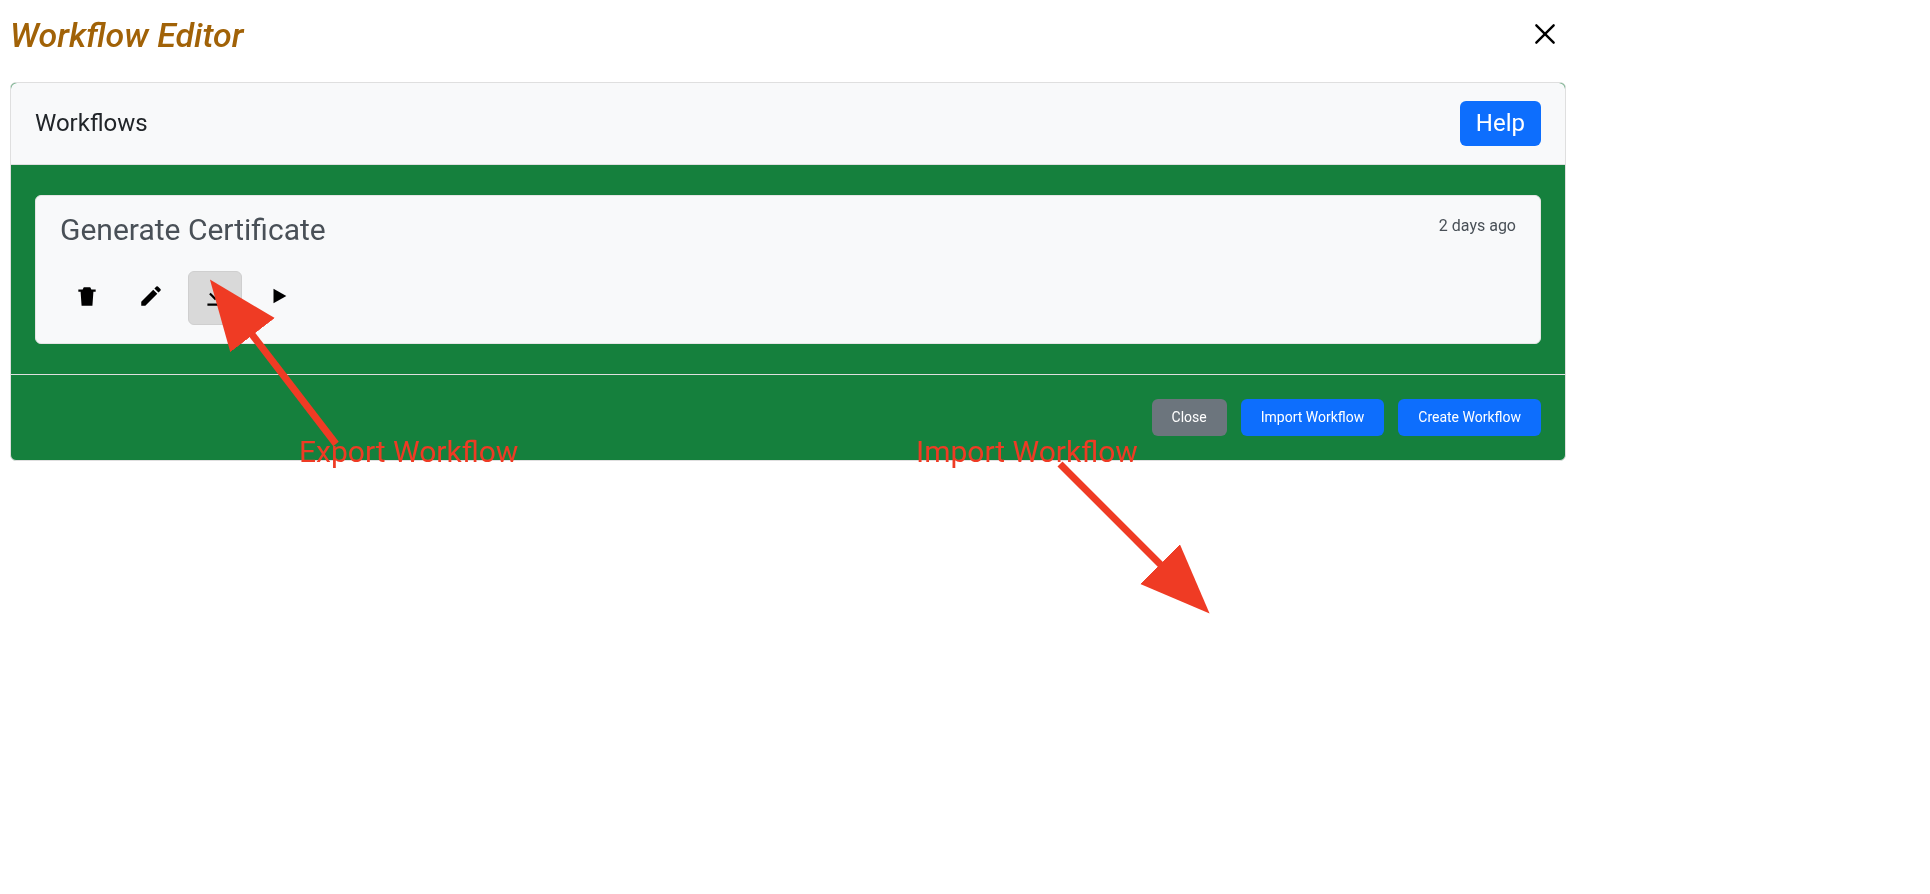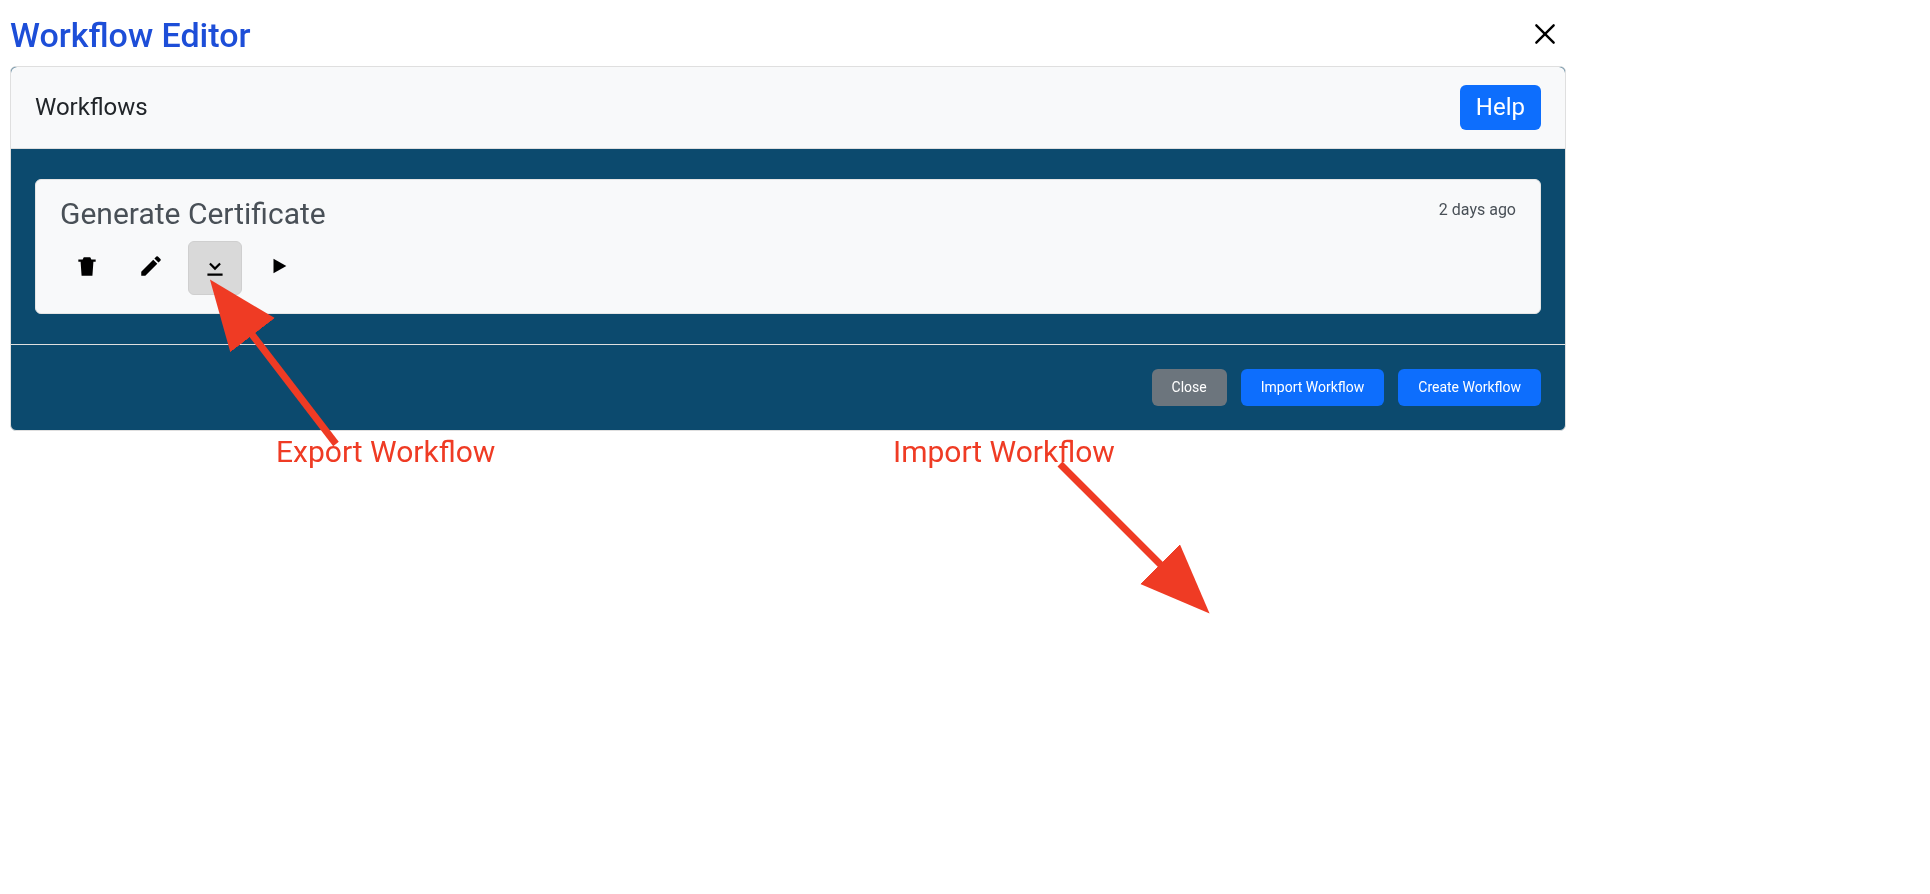--- a/index.html
+++ b/index.html
@@ -21,35 +21,37 @@
   .modal-header {
     display: flex;
     justify-content: space-between;
     align-items: center;
     padding: 0 0 10px 0;
   }
   .modal-title {
     font-size: 34px;
     font-weight: 500;
     margin: 0;
-    color: #1d4ed8;
+    color: #a16207;
+    font-style: italic;
   }
   .close-x {
     font-size: 34px;
     font-weight: 300;
     color: #212529;
     cursor: pointer;
     line-height: 1;
     padding: 4px 8px;
     user-select: none;
   }
   .card {
     border: 1px solid #dfdfdf;
     border-radius: 6px;
-    background: #0c4a6e;
+    margin-top: 16px;
+    background: #15803d;
   }
   .card-header {
     background: #f8f9fa;
     border-bottom: 1px solid #dfdfdf;
     border-top-left-radius: 6px;
     border-top-right-radius: 6px;
     display: flex;
     justify-content: space-between;
     align-items: center;
     padding: 18px 24px;
@@ -86,21 +88,21 @@
     border-radius: 6px;
     background: #f8f9fa;
     padding: 16px 24px 18px 24px;
     display: flex;
     justify-content: space-between;
     align-items: flex-start;
   }
   .workflow-left {
     display: flex;
     flex-direction: column;
-    gap: 10px;
+    gap: 24px;
   }
   .workflow-name {
     font-size: 30px;
     font-weight: 400;
     color: #495057;
   }
   .icon-row {
     display: flex;
     gap: 10px;
     align-items: center;
@@ -140,20 +142,21 @@
   }
   
   .anno {
     position: absolute;
     pointer-events: none;
   }
   .anno-label {
     color: #ef3b24;
     font-size: 30px;
     font-weight: 400;
+    margin-left: 23px;
   }
   
   #arrow1-svg {
     position: absolute;
     left: 216px;
     top: 312px;
     width: 130px;
     height: 160px;
     overflow: visible;
   }

